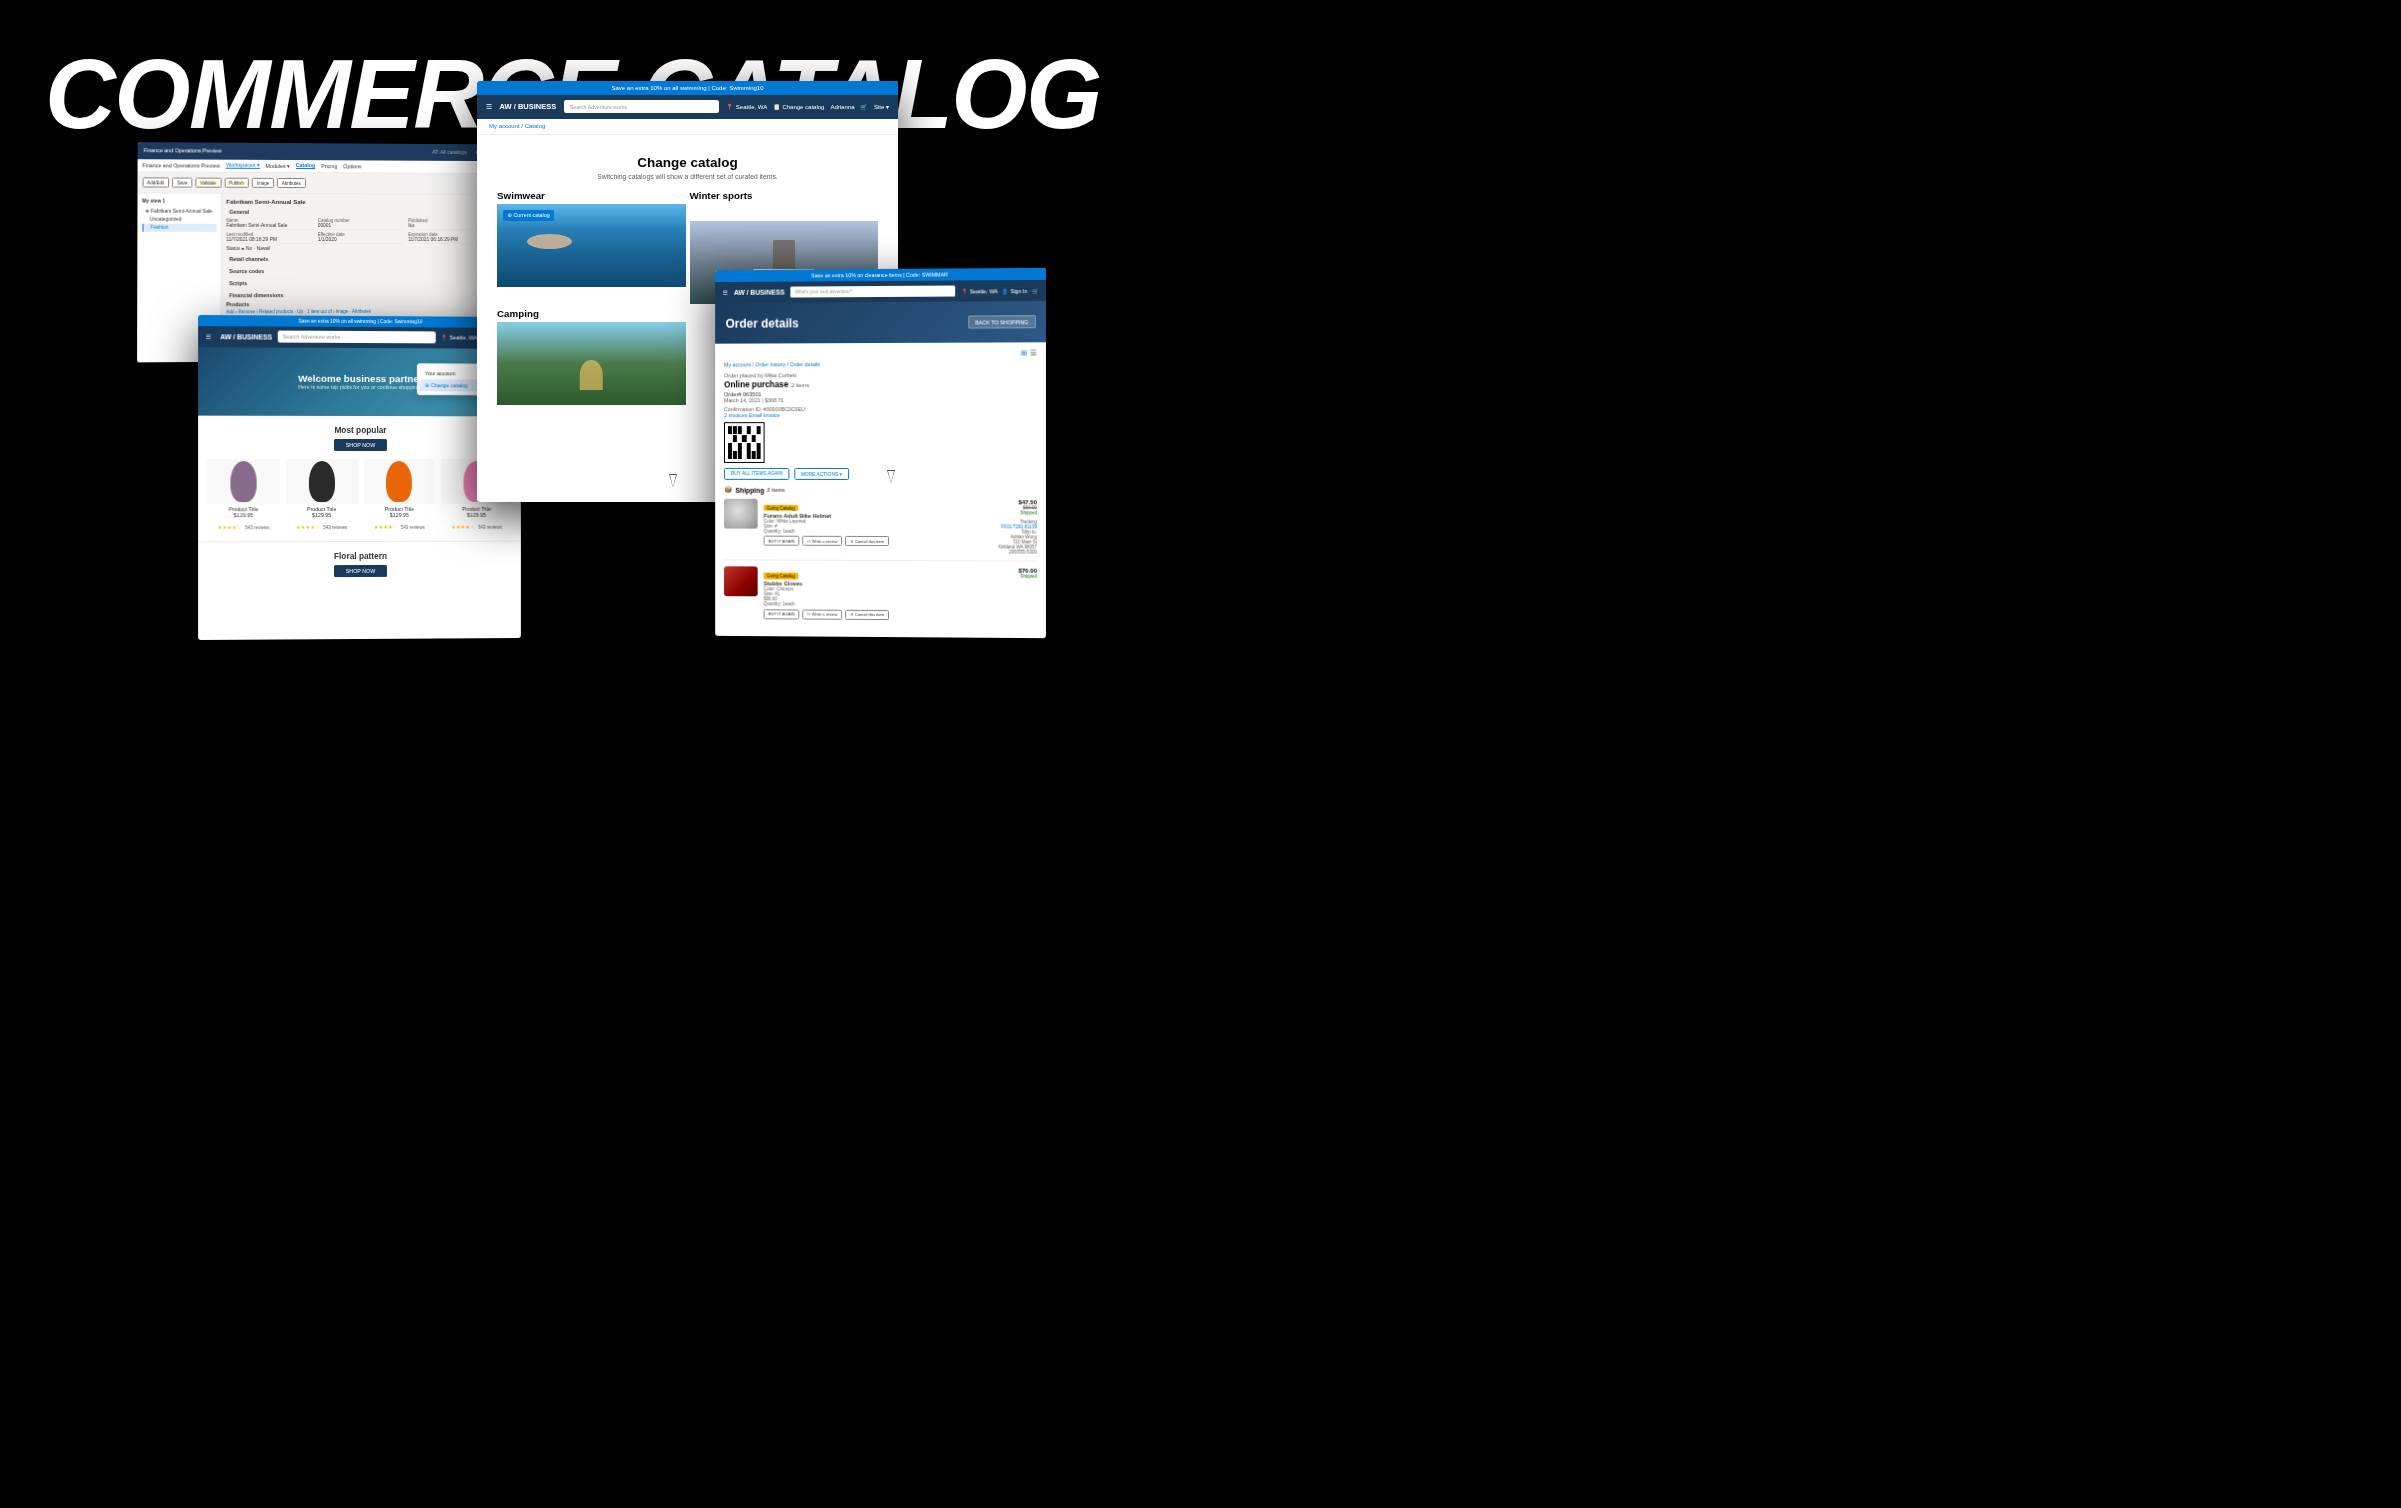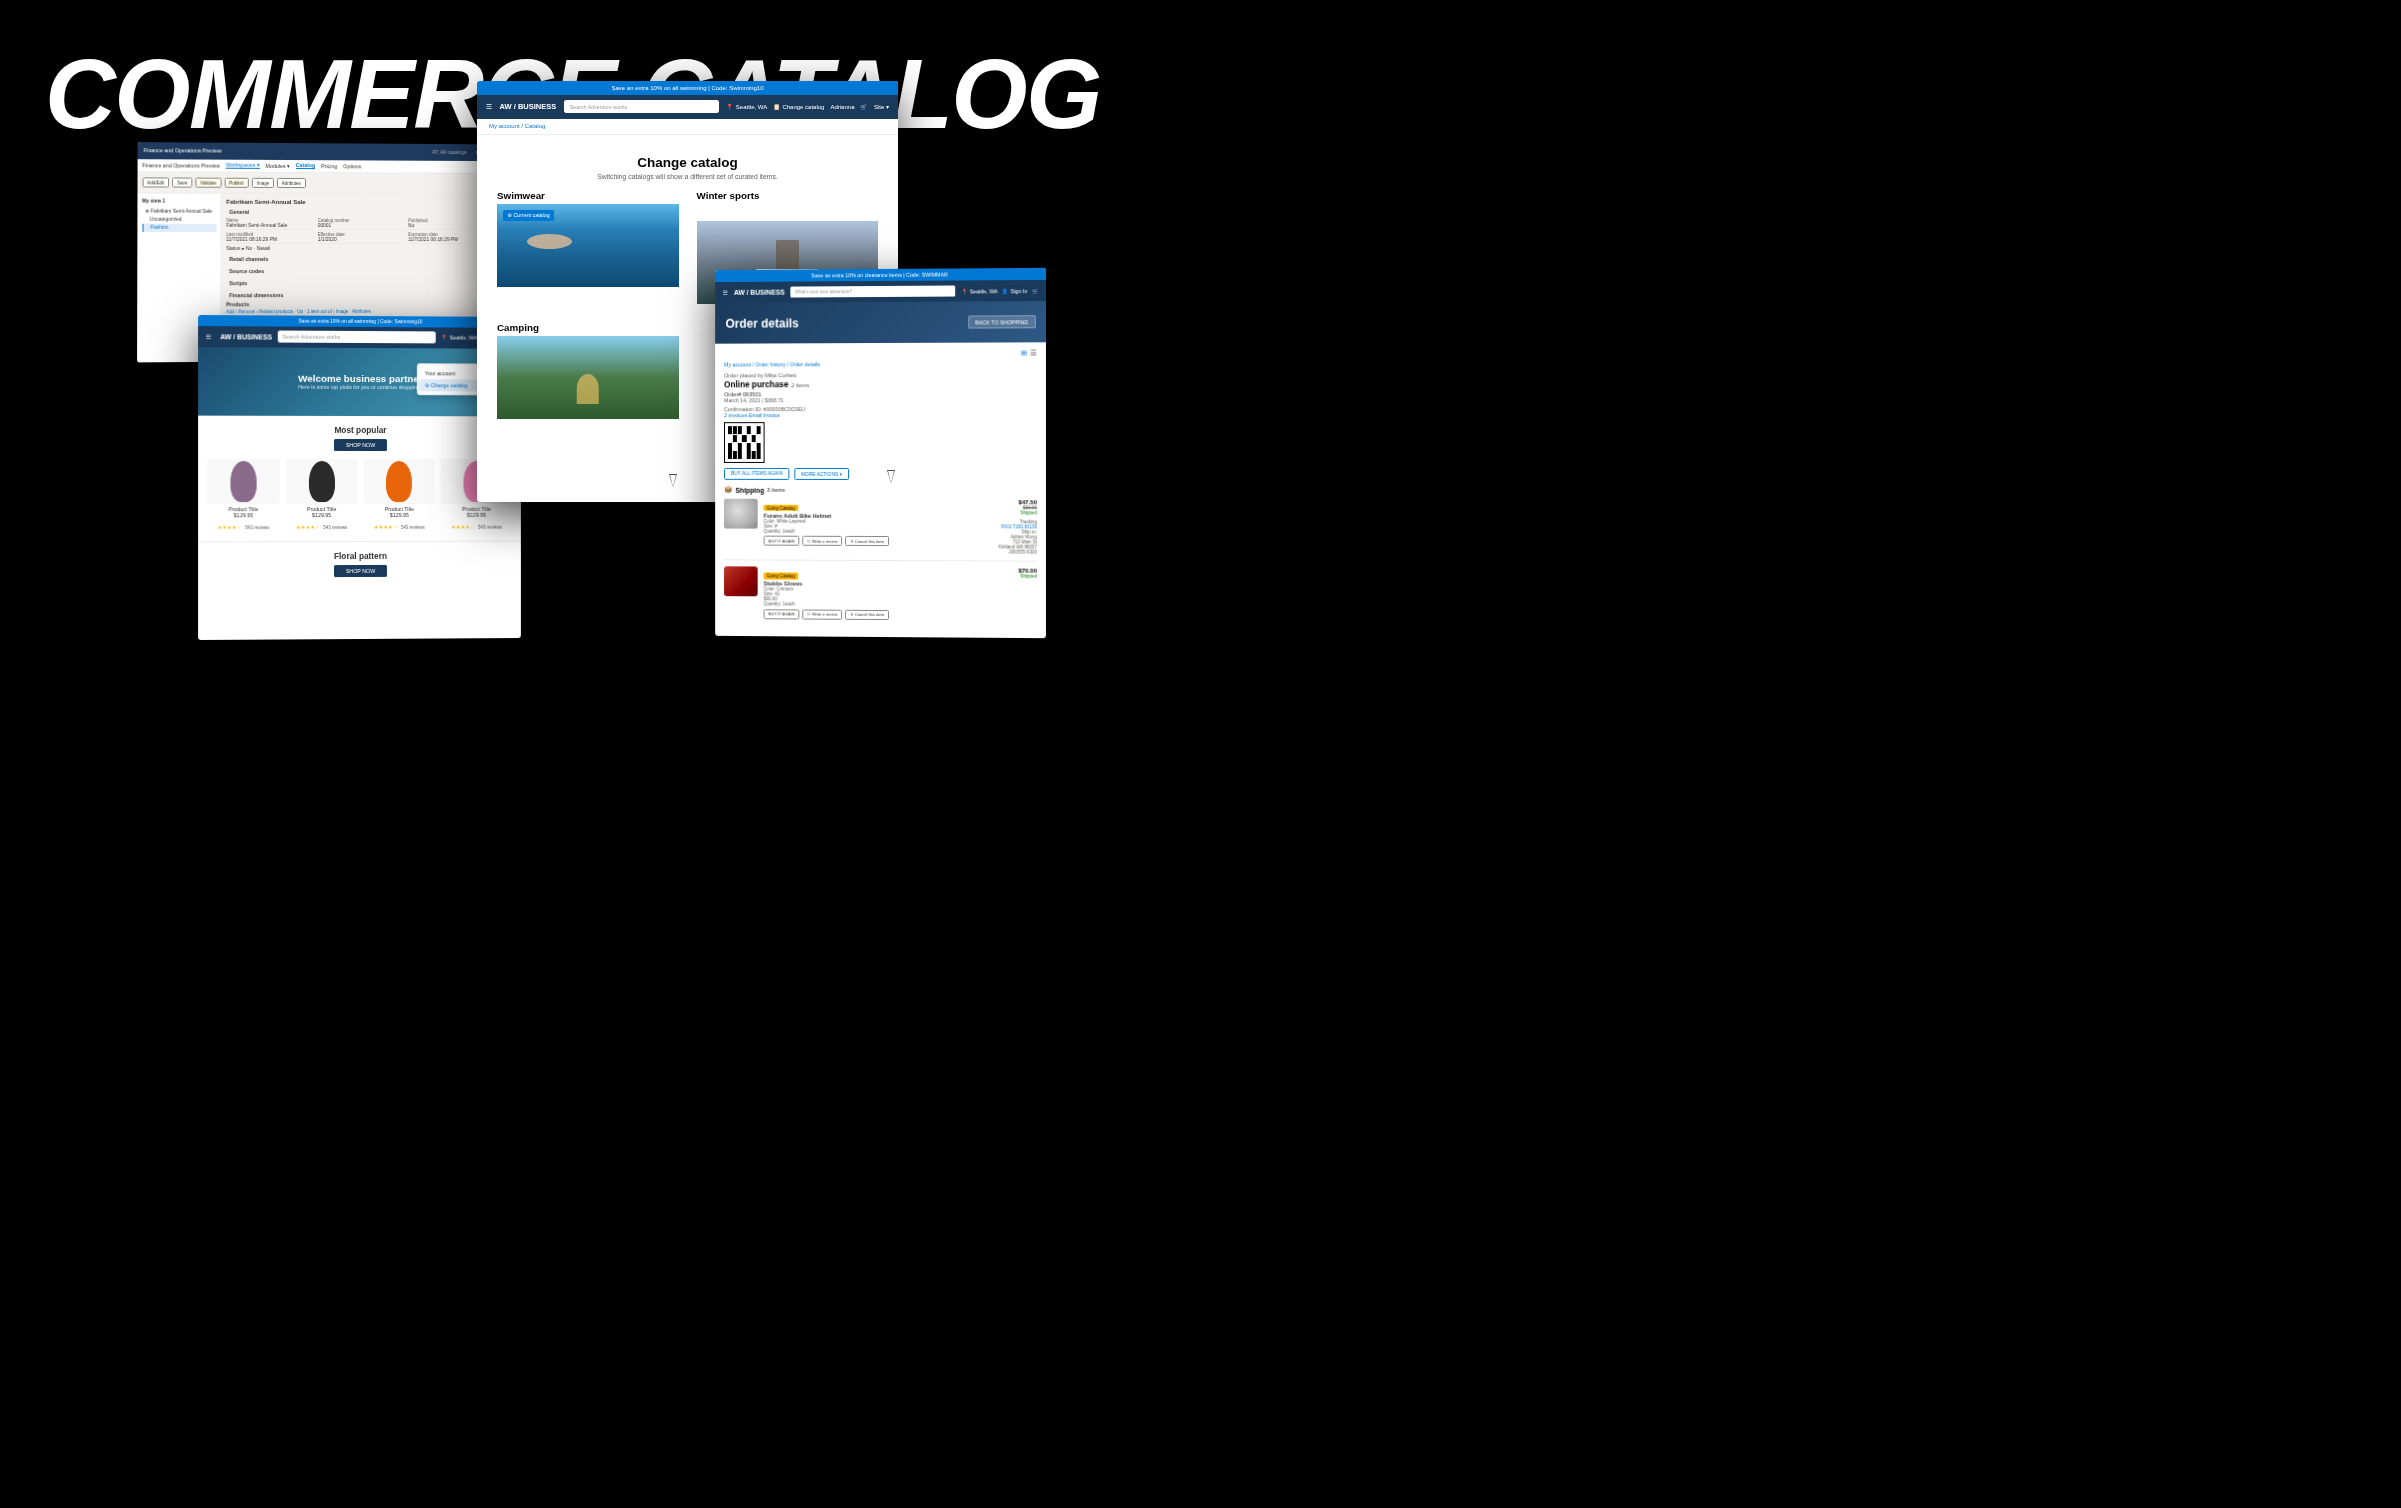--- a/index.html
+++ b/index.html
@@ -408,21 +408,21 @@
     }
     .catalog-subtitle {
       font-size: 6.8px;
       text-align: center;
       color: #605e5c;
       margin-bottom: 10.5px;
     }
     .catalog-grid {
       display: grid;
       grid-template-columns: 1fr 1fr;
-      gap: 18px;
+      gap: 4px;
     }
     .catalog-current-badge {
       position: absolute;
       top: 6px;
       left: 6px;
       background: #0078d4;
       color: #fff;
       font-size: 5.3px;
       padding: 2.3px 4.5px;
       border-radius: 1.5px;

